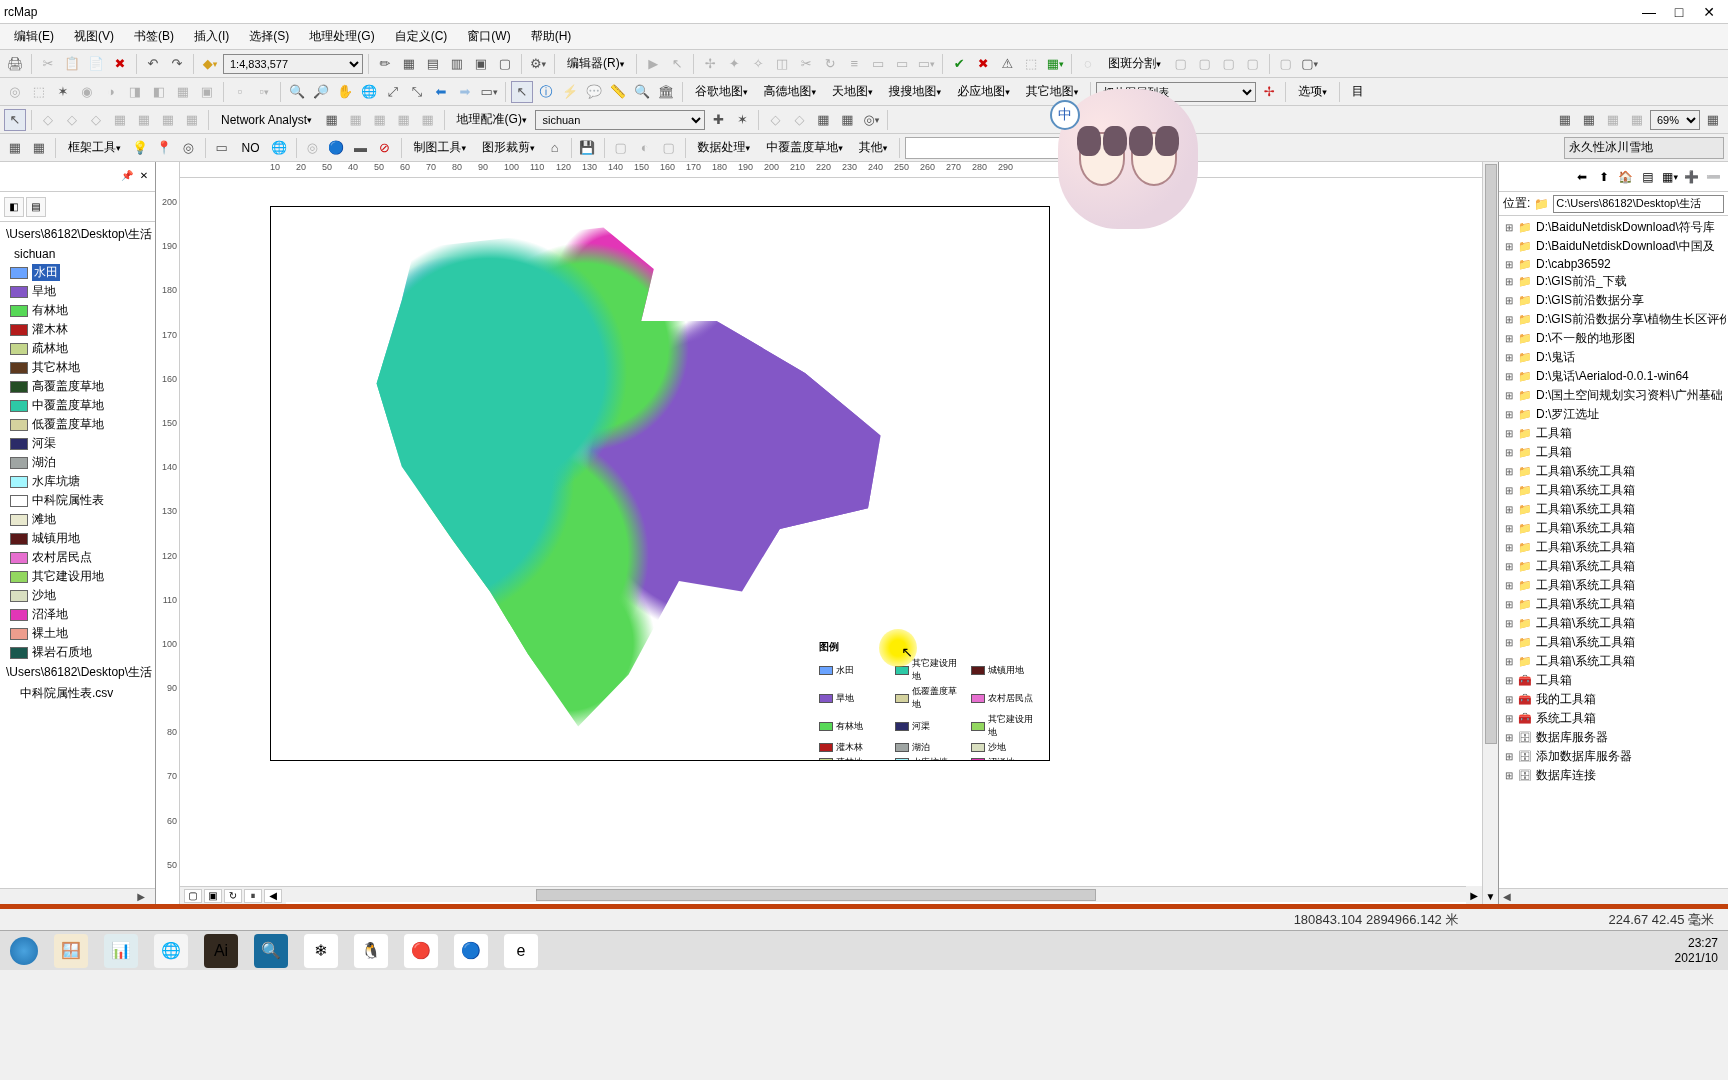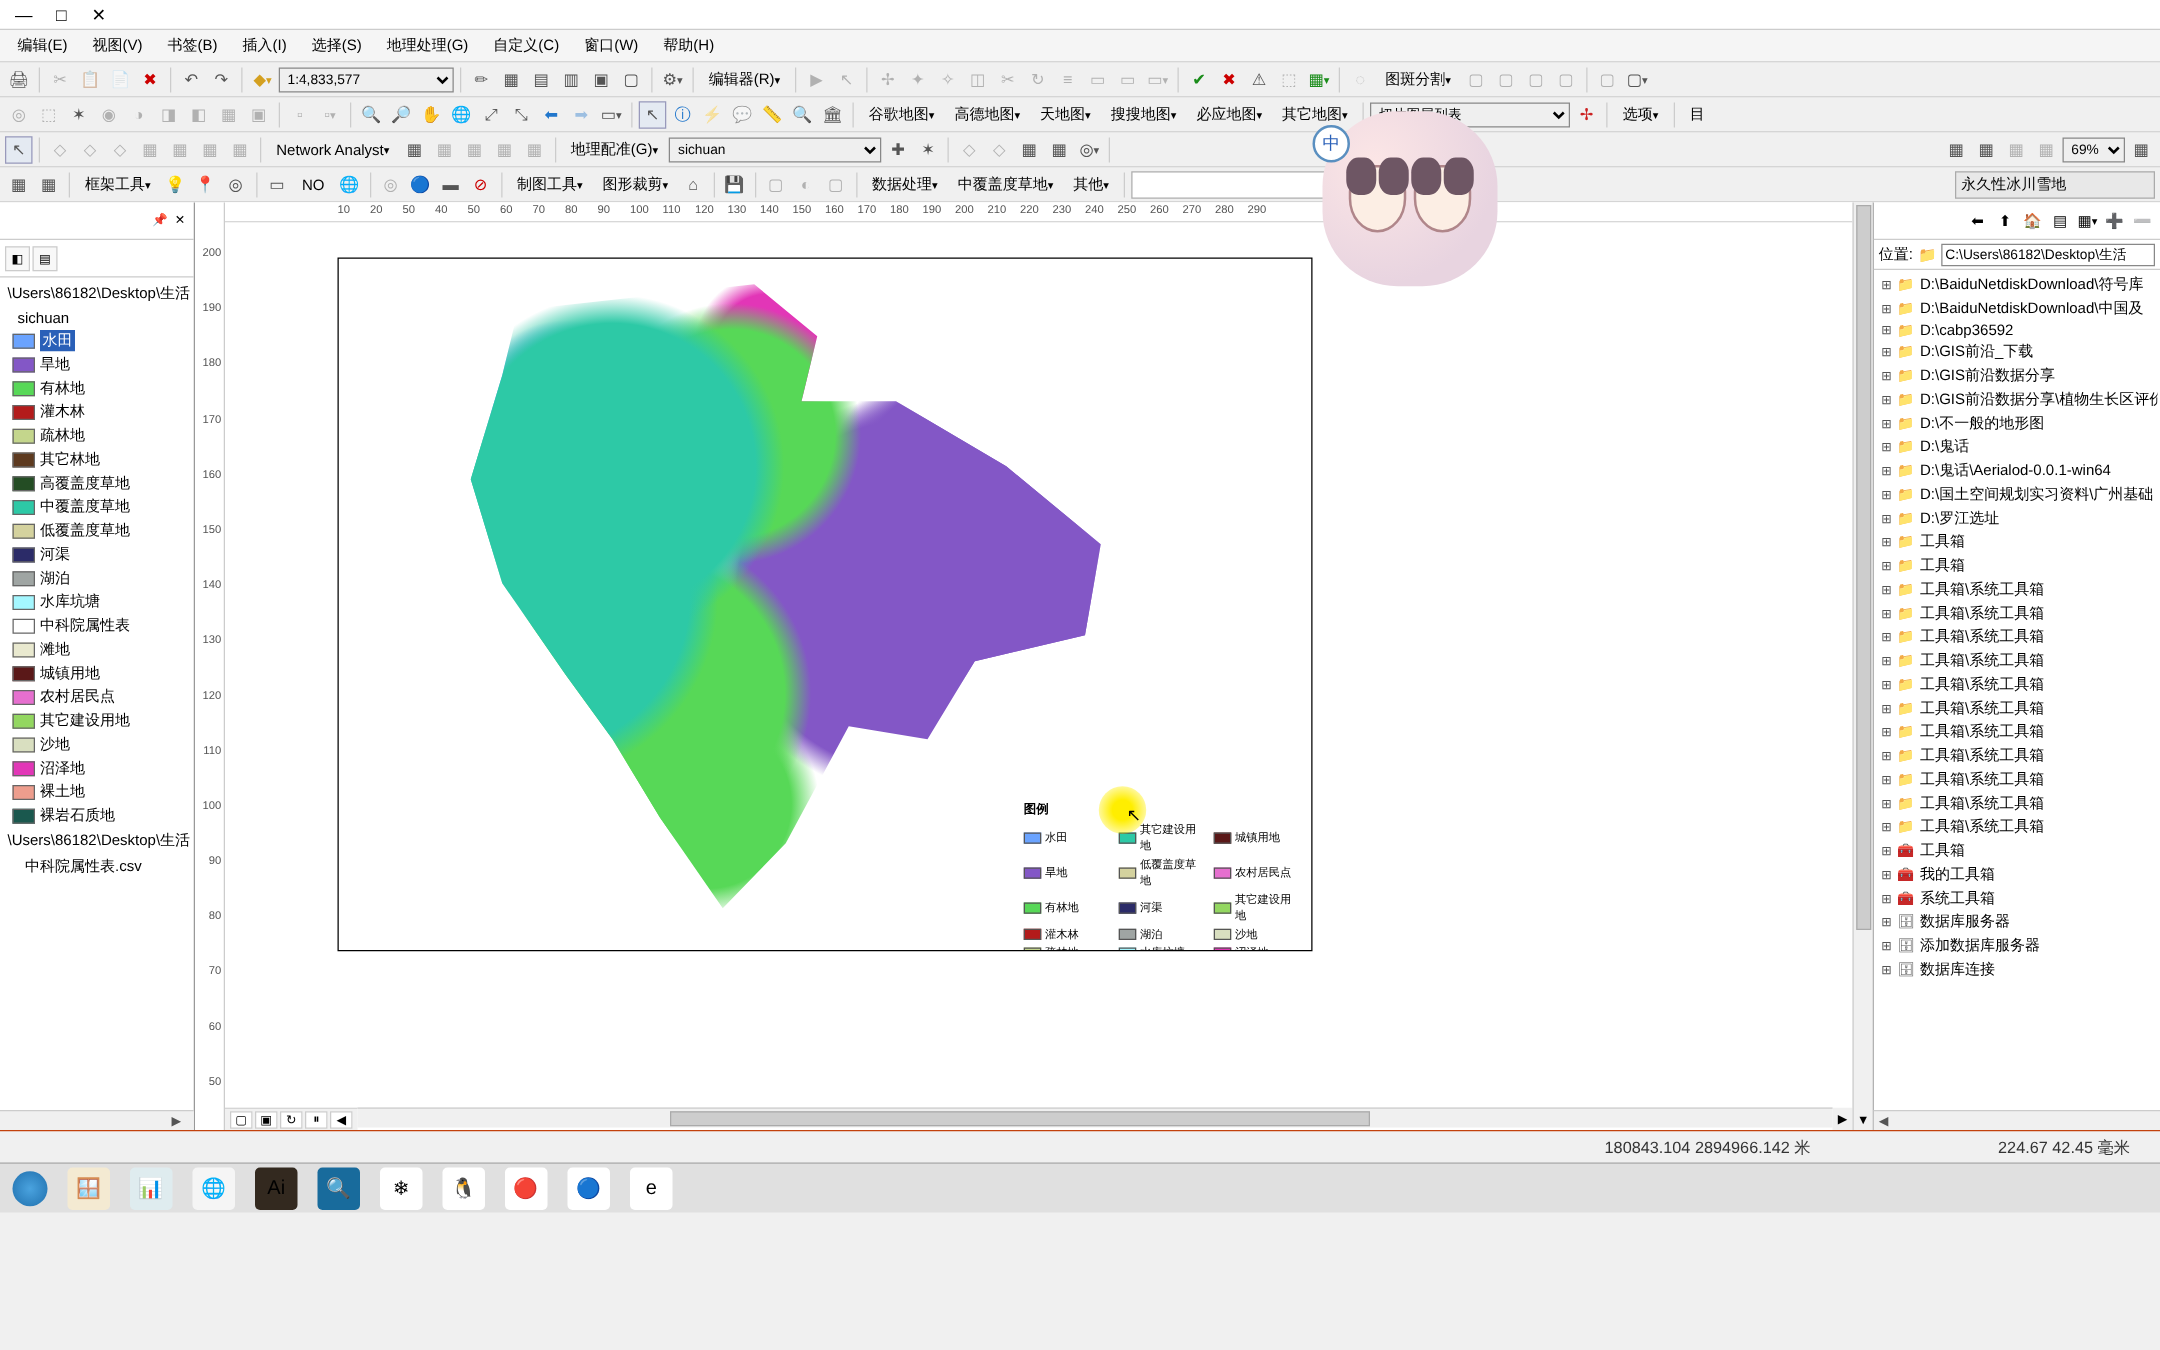--- a/index.html
+++ b/index.html
@@ -56,41 +56,42 @@
     .cat-loc { height: 24px; border-bottom: 1px solid #ccc; display: flex; align-items: center; padding: 0 4px; gap: 4px; }
     .cat-loc input { flex:1; height: 18px; border: 1px solid #888; font-size: 11px; padding: 0 2px; }
     .cat-body { flex: 1; overflow: auto; padding: 2px 2px 2px 6px; }
     .cat-node { display: flex; align-items: center; padding: 1px 0; white-space: nowrap; overflow: hidden; }
     .cat-node .exp { width: 12px; font-size: 10px; color: #555; flex-shrink: 0; }
     .cat-node .icn { width: 16px; height: 14px; margin-right: 3px; display: flex; align-items: center; justify-content: center; flex-shrink: 0; font-size: 11px; }
     .folder-icn { color: #d9a23a; }
     .toolbox-icn { color: #c74545; }
     .db-icn { color: #555; }
     .cat-scroll { height: 16px; background: #f0f0f0; border-top: 1px solid #ccc; display: flex; justify-content: flex-start; align-items: center; padding-left: 4px; font-size: 10px; color: #555; }
-    .statusbar { height: 26px; background: #f0f0f0; border-top: 1px solid #c2410c; display: flex; align-items: center; padding: 0 24px; font-size: 13px; color: #333; }
+    .statusbar { height: 26px; background: #f0f0f0; border-top: 5px solid #c2410c; display: flex; align-items: center; padding: 0 14px; font-size: 13px; color: #333; }
     .statusbar .sleft { flex: 1; }
     .statusbar .scoord { margin-right: 150px; }
     .taskbar { height: 40px; background: #e0e0e0; border-top: 1px solid #aaa; display: flex; align-items: center; padding: 0 10px; gap: 16px; }
     .taskbar .start { width: 28px; height: 28px; border-radius: 50%; background: radial-gradient(#4aa3df,#1f6fad); cursor: pointer; }
     .taskbar .tapp { width: 34px; height: 34px; border-radius: 4px; display: flex; align-items: center; justify-content: center; font-size: 16px; cursor: pointer; background: #f4f4f4; }
     .taskbar .right { flex: 1; display: flex; justify-content: flex-end; align-items: center; }
     .taskbar .clock { text-align: right; font-size: 12px; line-height: 15px; }
     .pulse-dropdown { height: 22px; border: 1px solid #aaa; background: #fff; padding: 0 4px; min-width: 160px; display: flex; align-items: center; }
     .anime-overlay { position: absolute; top: 89px; right: 530px; width: 140px; height: 140px; border-radius: 60px; background: radial-gradient(circle at 30% 30%, #fce6e6, #e8d4e0 70%); z-index: 50; display:flex; align-items:center; justify-content:center; gap:6px; }
     .anime-overlay .face { width: 46px; height: 54px; background: #fceee4; border-radius: 40% 40% 50% 50%; border: 2px solid #b0868a; position: relative; }
     .anime-overlay .face::before, .anime-overlay .face::after { content:''; position:absolute; top:-8px; width:24px; height:30px; background:#6e5664; border-radius:40%; }
     .anime-overlay .face::before { left:-4px; }
     .anime-overlay .face::after { right:-4px; }
     .ime-badge { position: absolute; top: 100px; right: 648px; width: 30px; height: 30px; border: 2px solid #5a8fc0; border-radius: 50%; background: #fff; display:flex; align-items:center; justify-content:center; font-size:14px; color:#2a60b8; z-index:51; }
     .arrow-down::after { content: " ▾"; font-size: 9px; }
   </style>
 </head>
 <body>
 
 <div class="titlebar">
+  <span class="title">rcMap</span>
   <span class="win-btn">—</span>
   <span class="win-btn">□</span>
   <span class="win-btn">✕</span>
 </div>
 
 <div class="menubar">
   <span class="menu-item">编辑(E)</span>
   <span class="menu-item">视图(V)</span>
   <span class="menu-item">书签(B)</span>
   <span class="menu-item">插入(I)</span>
@@ -737,19 +738,25 @@
       <div class="tapp" style="background: rgb(223, 236, 239);">📊</div>
       <div class="tapp" style="background: rgb(245, 245, 245);">🌐</div>
       <div class="tapp" style="background: rgb(51, 41, 31);">Ai</div>
       <div class="tapp" style="background: rgb(24, 107, 156);">🔍</div>
       <div class="tapp" style="background: rgb(255, 255, 255);">❄</div>
       <div class="tapp" style="background: rgb(255, 255, 255);">🐧</div>
       <div class="tapp" style="background: rgb(255, 255, 255);">🔴</div>
       <div class="tapp" style="background: rgb(255, 255, 255);">🔵</div>
       <div class="tapp" style="background: rgb(255, 255, 255);">e</div>
     </div>
+  <div class="right">
+    <div class="clock">
+      <div>23:27</div>
+      <div>2021/10</div>
+    </div>
+  </div>
 </div>
 
 <div class="anime-overlay">
   <div class="face"></div>
     <div class="face"></div>
 </div>
 <div class="ime-badge">中</div>
 
 </body></html>

